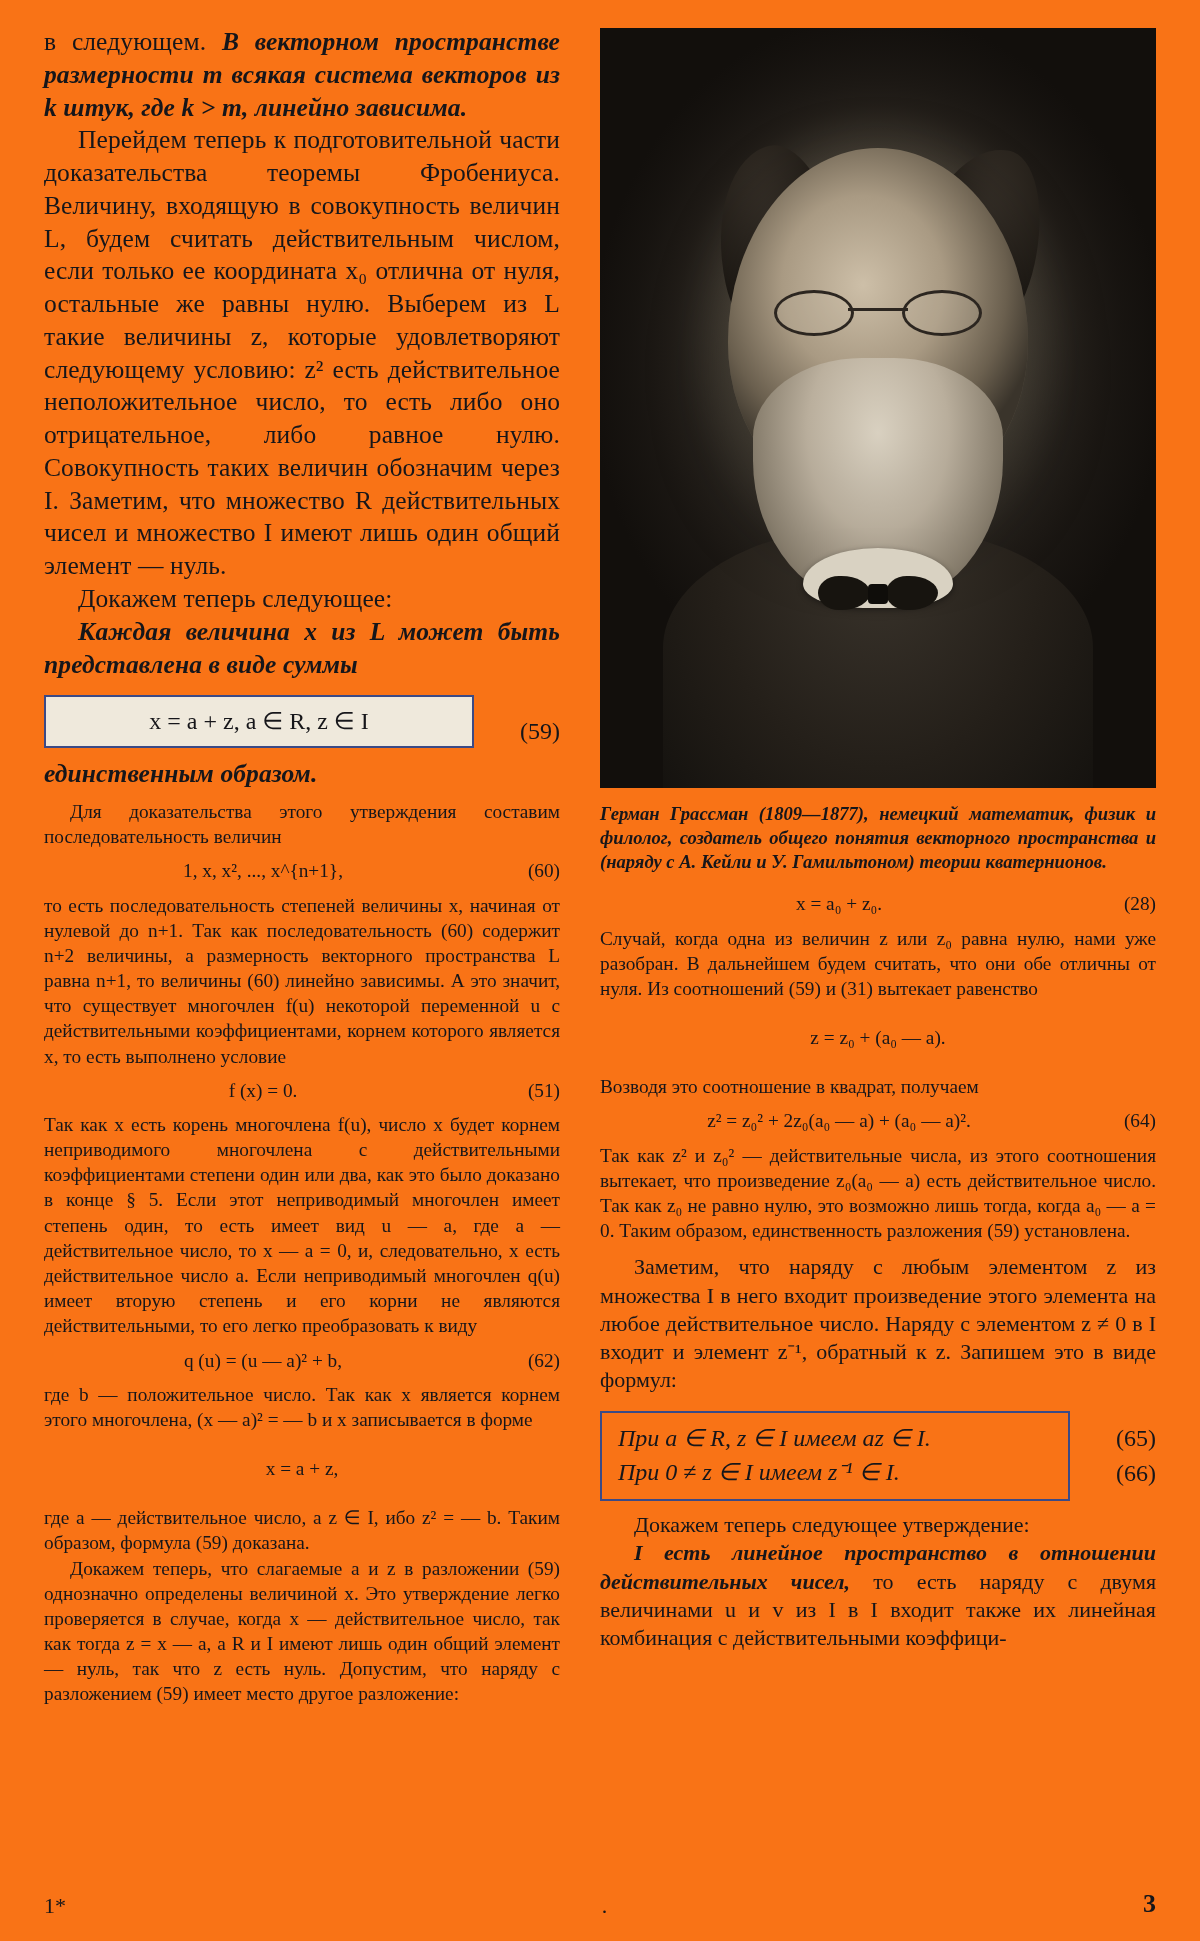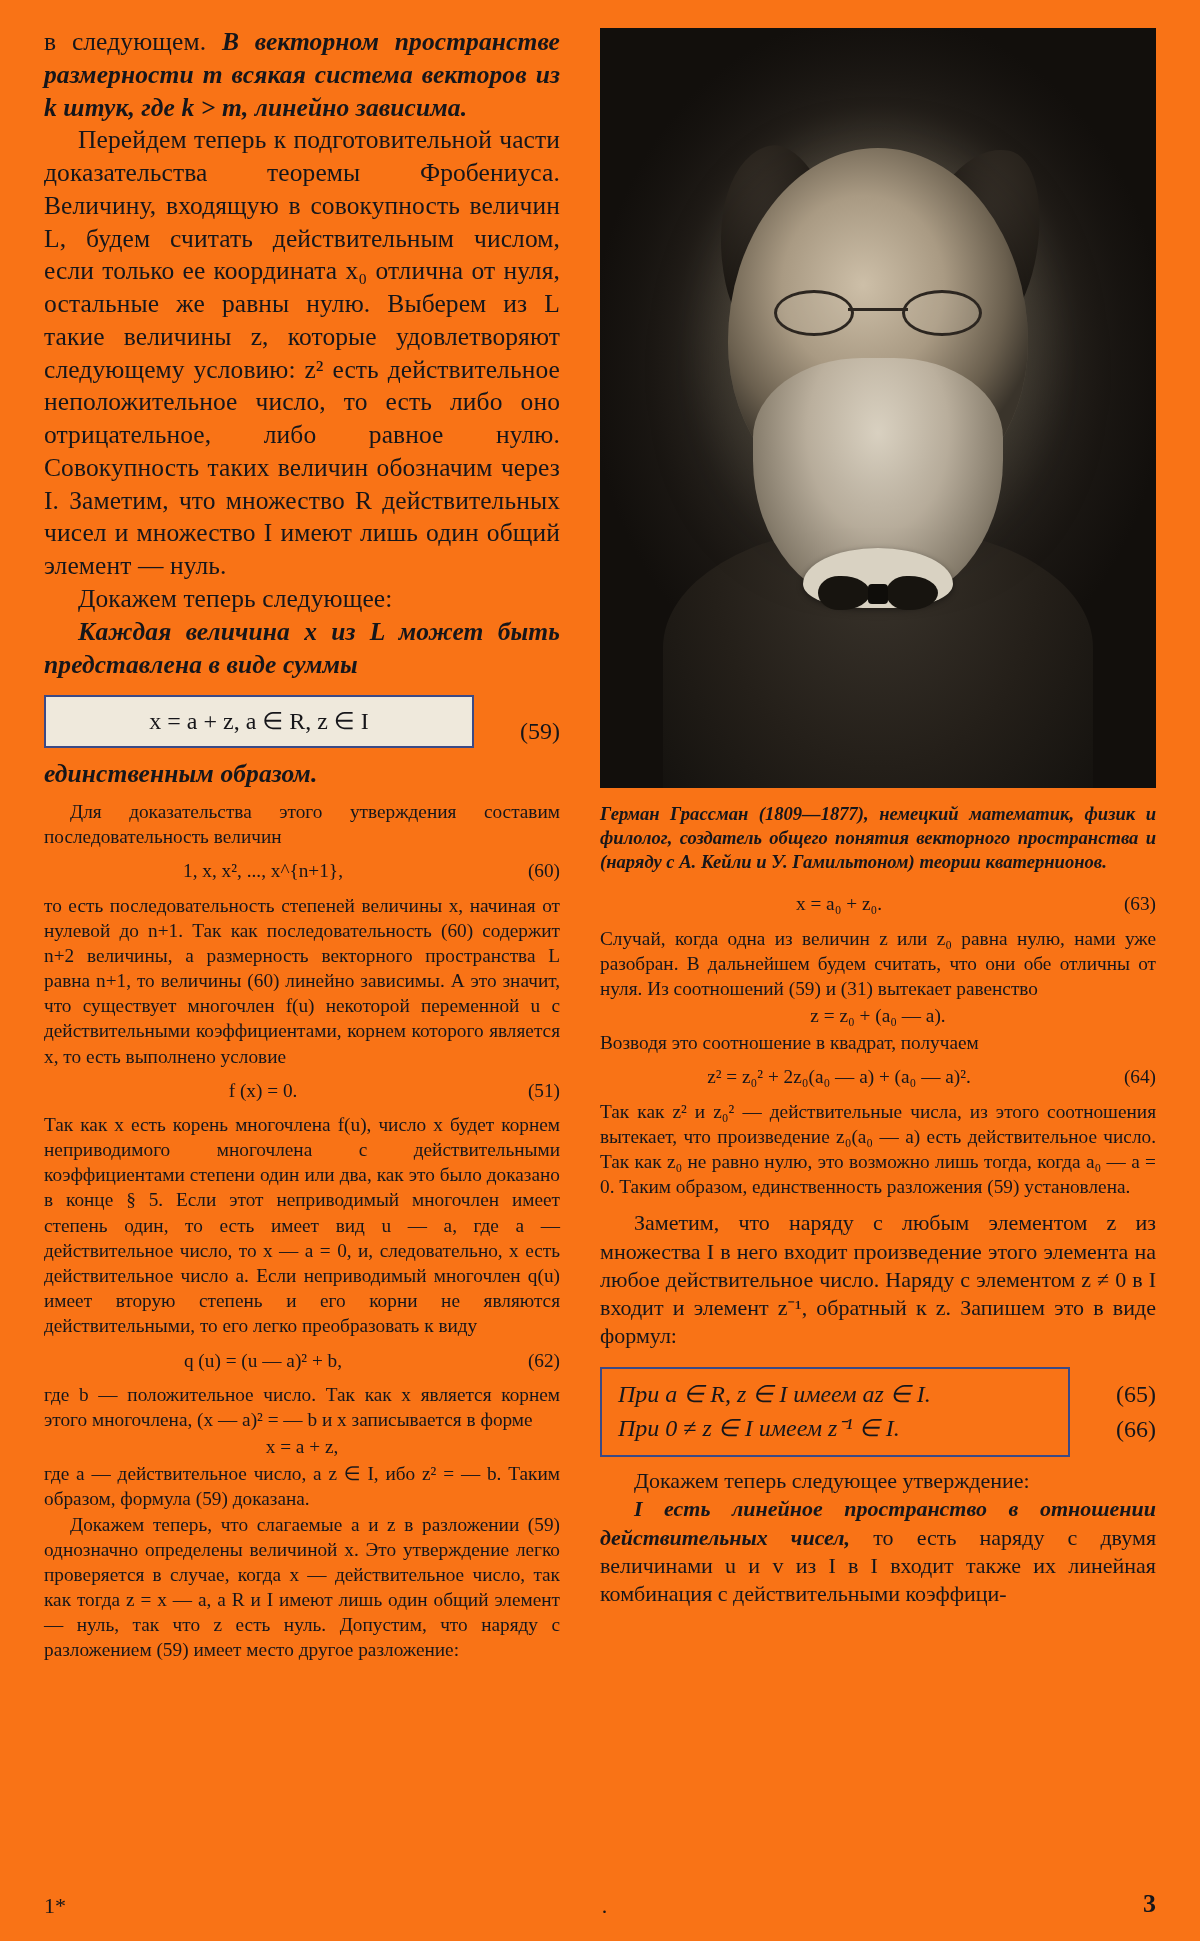--- a/index.html
+++ b/index.html
@@ -99,21 +99,21 @@
 
   
   .eq {
     display:flex;
     align-items:baseline;
     margin:9px 0 9px 0;
   }
   .eq .body { flex:1 1 auto; text-align:center; }
   .eq .num { width:78px; text-align:right; }
 
-  .eq-plain { text-align:center; margin:2px 0; }
+  .eq-plain { text-align:center; margin:24px 0; }
 
   i, em { font-style:italic; }
   .bi { font-style:italic; font-weight:bold; }
 
   
   .portrait-frame {
     width:556px;
     height:760px;
     margin:2px 0 14px 0;
     position:relative;
@@ -302,21 +302,21 @@
         </div>
         <div class="collar"></div>
         <div class="bowtie"></div>
         <div class="knot"></div>
       </div>
 
       <p class="caption">Герман Грассман (1809—1877), немецкий математик, физик и филолог, создатель общего понятия векторного пространства и (наряду с А. Кейли и У. Гамильтоном) теории кватернионов.</p>
 
       <div class="eq right-sm">
         <div class="body">x = a₀ + z₀.</div>
-        <div class="num">(63)</div>
+        <div class="num">(28)</div>
       </div>
 
       <p class="right-sm">Случай, когда одна из величин z или z₀ равна нулю, нами уже разобран. В дальнейшем будем считать, что они обе отличны от нуля. Из соотношений (59) и (31) вытекает равенство</p>
 
       <div class="eq-plain right-sm">z = z₀ + (a₀ — a).</div>
 
       <p class="right-sm">Возводя это соотношение в квадрат, получаем</p>
 
       <div class="eq right-sm">
         <div class="body">z² = z₀² + 2z₀(a₀ — a) + (a₀ — a)².</div>

